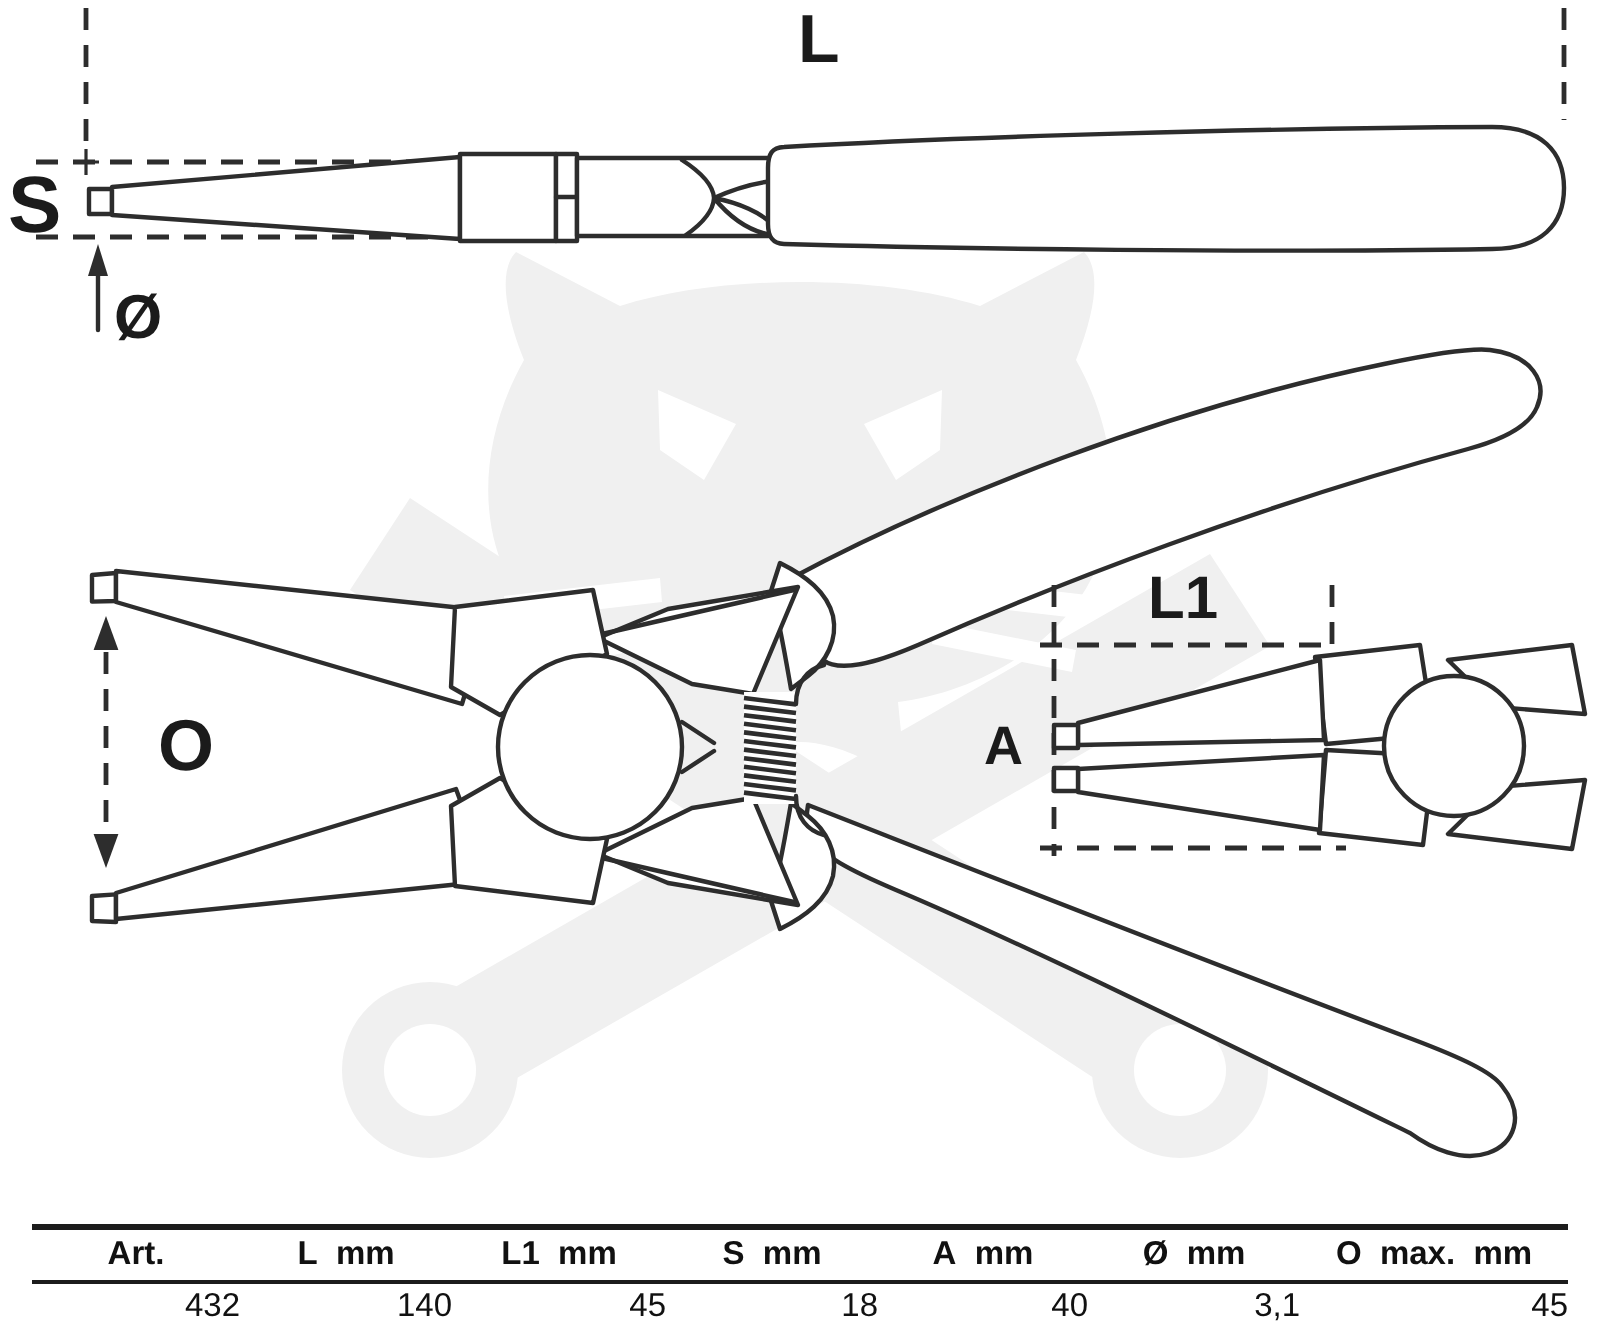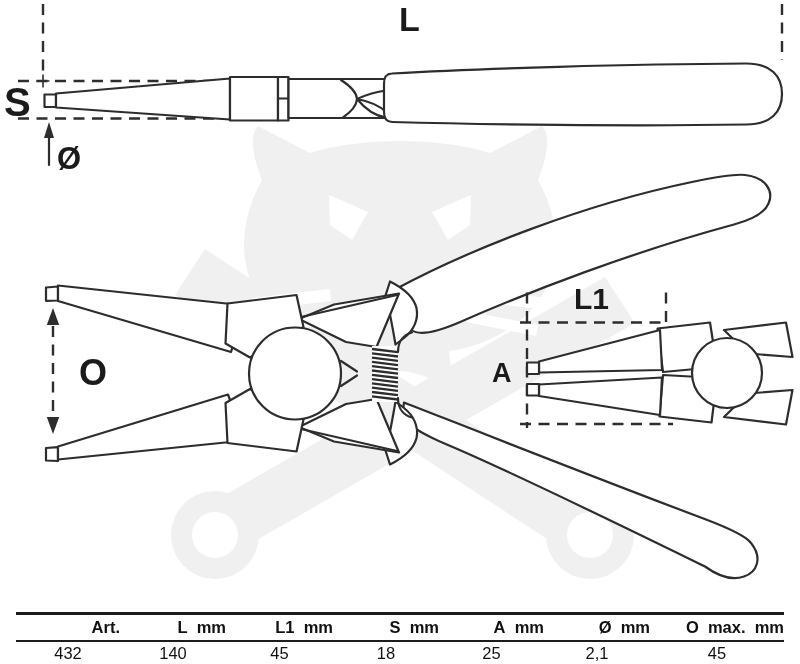--- a/index.html
+++ b/index.html
@@ -14,23 +14,23 @@
   .thin { fill:none;    stroke:#2d2d2d; stroke-width:1.6; }
   .tri  { fill:#2d2d2d; stroke:none; }
   .wm   { fill:#f0f0f0; }
   .wmw  { fill:#ffffff; }
   .dim  { font-family:"Liberation Sans", sans-serif; font-weight:bold; fill:#1b1b1b; }
 
   .spec-table { position:absolute; left:16px; top:612px; width:768px;
                 border-collapse:collapse; table-layout:fixed;
                 font-size:16.5px; color:#111;
                 border-top:3px solid #1c1c1c; border-bottom:3px solid #1c1c1c; }
-  .spec-table th { font-weight:bold; height:25px; padding:0; text-align:right; vertical-align:middle;
+  .spec-table th { font-weight:bold; height:25px; padding:0; text-align:center; vertical-align:middle;
                    border-bottom:2px solid #1c1c1c; }
-  .spec-table td { height:22px; padding:0; text-align:center; vertical-align:middle; }
+  .spec-table td { height:22px; padding:0; text-align:right; vertical-align:middle; }
 </style>
 </head>
 <body>
 
 <div class="stage">
 
 <svg width="800" height="612" viewBox="0 0 800 612" xmlns="http://www.w3.org/2000/svg">
 
   <g>
     <path class="wm" d="M580,495 L205,249 L175,295 L550,541 Z"></path>
@@ -140,20 +140,20 @@
         <th>Ø&nbsp;&nbsp;mm</th>
         <th>O&nbsp;&nbsp;max.&nbsp;&nbsp;mm</th>
       </tr>
     </thead>
     <tbody>
       <tr>
         <td>432</td>
         <td>140</td>
         <td>45</td>
         <td>18</td>
-        <td>25</td>
-        <td>2,1</td>
+        <td>40</td>
+        <td>3,1</td>
         <td>45</td>
       </tr>
     </tbody>
   </table>
 
 </div>
 
 </body></html>

